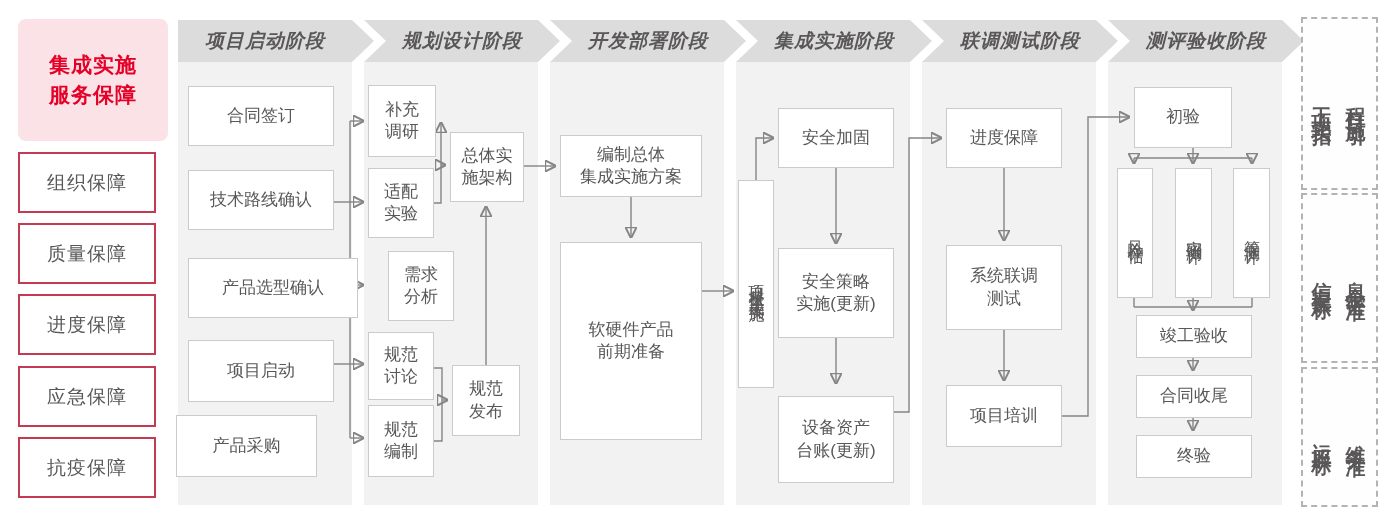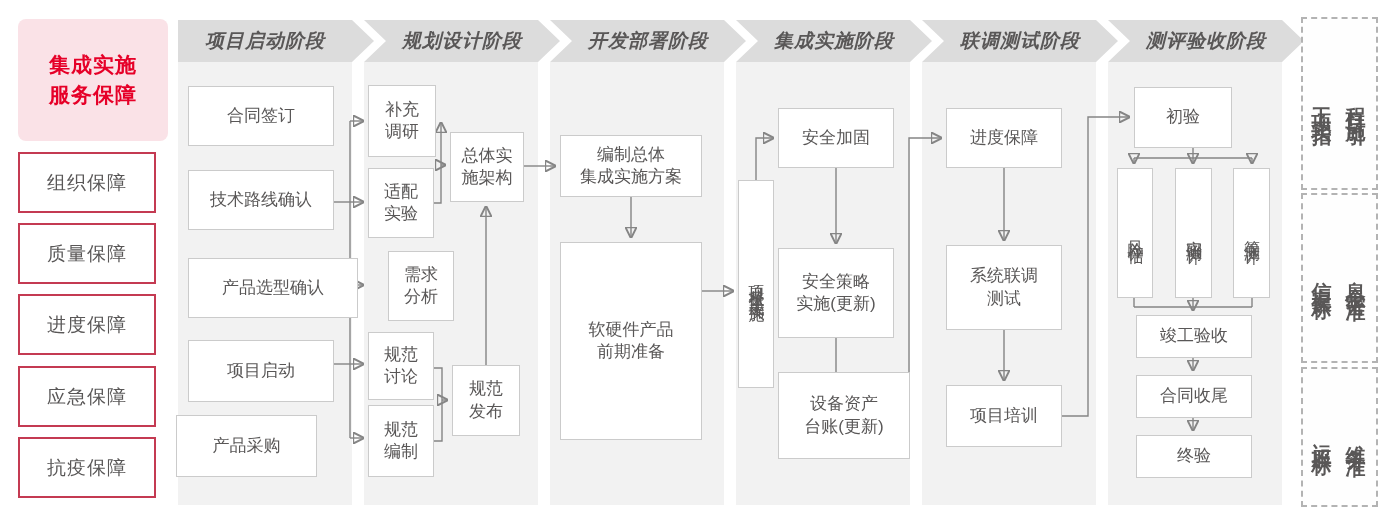--- a/index.html
+++ b/index.html
@@ -216,21 +216,21 @@
   <div class="fbox vbox" style="left:738px;top:180px;width:36px;height:208px">
       <span class="vtext">项目整体集成实施</span>
     </div>
   <div class="fbox" style="left:778px;top:108px;width:116px;height:60px">
       <span class="lbl">安全加固</span>
     </div>
   <div class="fbox" style="left:778px;top:248px;width:116px;height:90px">
       <span class="lbl">安全策略
 实施(更新)</span>
     </div>
-  <div class="fbox" style="left:778px;top:372px;width:132px;height:87px">
+  <div class="fbox" style="left:778px;top:396px;width:116px;height:87px">
       <span class="lbl">设备资产
 台账(更新)</span>
     </div>
 
   <div class="fbox" style="left:946px;top:108px;width:116px;height:60px">
       <span class="lbl">进度保障</span>
     </div>
   <div class="fbox" style="left:946px;top:245px;width:116px;height:85px">
       <span class="lbl">系统联调
 测试</span>

